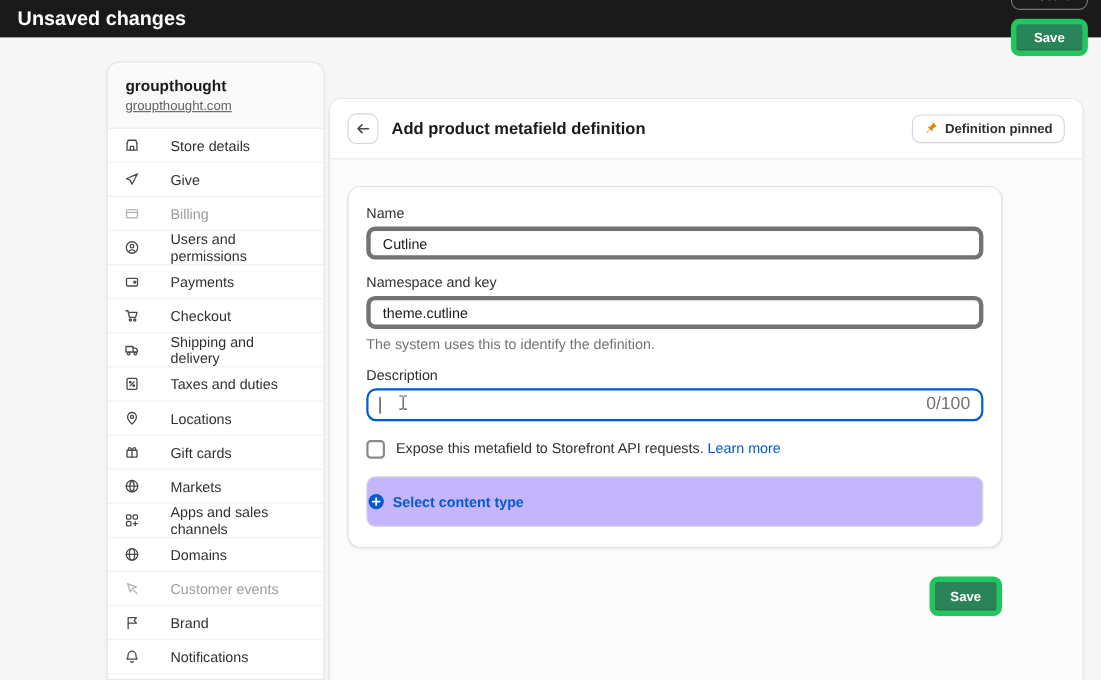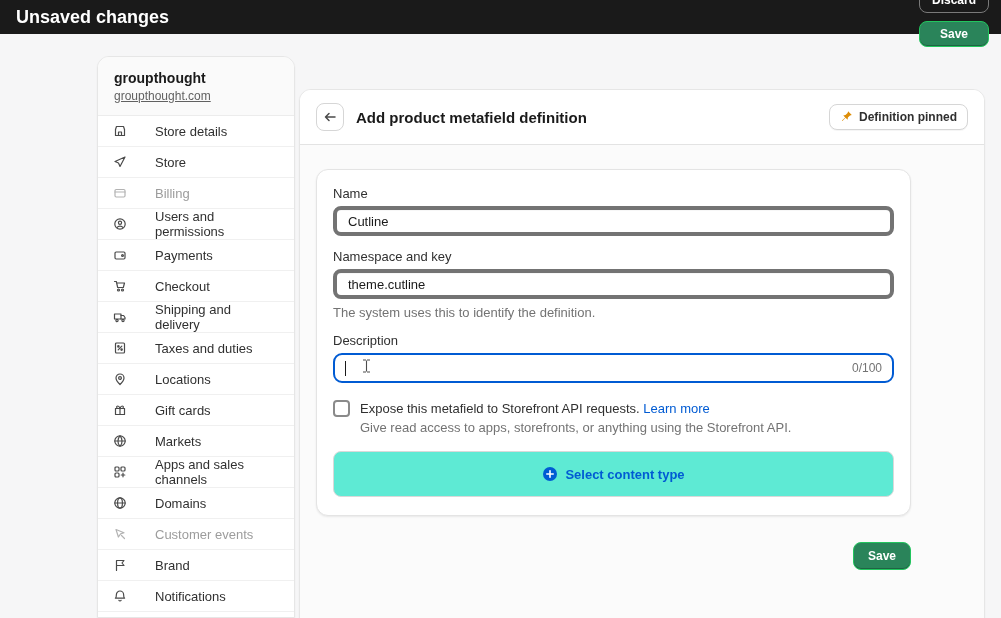--- a/index.html
+++ b/index.html
@@ -7,21 +7,21 @@
   body { font-family:"Liberation Sans", sans-serif; background:#f6f6f7; color:#303030; }
 
   
   .topbar { position:absolute; left:0; top:0; width:1001px; height:34px; background:#1a1a1a;
             display:flex; align-items:center; padding:0 12px 0 16px; z-index:20; }
   .topbar-status { color:#fff; font-size:18px; font-weight:700; }
   .topbar-actions { margin-left:auto; display:flex; gap:8px;flex-direction:column; }
   .btn { font-family:inherit; font-size:12px; font-weight:600; border-radius:8px; cursor:pointer;
          padding:5px 12px; line-height:14px; }
   .btn-discard { background:#1a1a1a; color:#fff; border:1px solid #7a7a7a; }
-  .btn-save-top, .btn-save { background:#2a845a; color:#fff; border:1px solid #22c55e;
+  .btn-save-top, .btn-save { background:#2a845a; color:#fff; border:5px solid #22c55e;
          box-shadow: inset 0 -1px 0 rgba(0,0,0,.25); }
 
   
   .sidebar { position:absolute; left:97px; top:56px; width:198px; height:562px; background:#fff;
              border:1px solid #e6e6e6; border-radius:12px 12px 0 0; overflow:hidden;
              box-shadow:0 1px 2px rgba(0,0,0,.05); }
   .store-head { padding:13px 16px 11px; background:#fafafa; border-bottom:1px solid #ececec; }
   .store-name { font-size:14px; font-weight:700; color:#1a1a1a; }
   .store-domain { display:inline-block; margin-top:3px; font-size:12px; color:#616161;
                   text-decoration:underline; cursor:pointer; }
@@ -57,31 +57,31 @@
                 padding:0 11px; font-size:13px; font-family:inherit; color:#1a1a1a; background:#fff;
                 box-shadow: inset 0 1px 0 rgba(0,0,0,.03); }
   .field { margin-bottom:13px; }
   .help-text { font-size:13px; color:#737373; margin-top:6px; }
 
   .desc-box { height:30px; border:2px solid #005bd3; border-radius:9px; background:#fff;
               display:flex; align-items:center; padding:0 10px; cursor:text; }
   .caret { width:1px; height:15px; background:#1a1a1a; animation:blink 1.1s steps(1) infinite; }
   @keyframes blink { 50% { opacity:0; } }
   .ibeam { margin-left:16px; color:#4c4c4c; }
-  .char-counter { margin-left:auto; font-size:12px; color:#737373; }
+  .char-counter { margin-left:auto; font-size:16px; color:#737373; }
 
   .checkbox-row { display:flex; gap:10px; margin-top:16px; }
   .checkbox { width:17px; height:17px; border:2px solid #8a8a8a; border-radius:4px; background:#fff;
               flex:0 0 17px; margin-top:1px; cursor:pointer; }
   .checkbox-text { font-size:13px; color:#303030; line-height:17px; }
   .link { color:#005bd3; text-decoration:none; cursor:pointer; }
 
-  .select-type { margin-top:16px; width:100%; height:46px; background:#5eead4;
+  .select-type { margin-top:16px; width:100%; height:46px; background:#c4b5fd;
                  border:1px solid #d9d9d9; border-radius:8px; display:flex; align-items:center;
-                 justify-content:center; gap:7px; color:#005bd3; font-size:13px; font-weight:600;
+                 gap:7px; color:#005bd3; font-size:13px; font-weight:600;
                  font-family:inherit; cursor:pointer; }
 
   .footer-actions { display:flex; justify-content:flex-end; margin-top:26px; }
   .btn-save { padding:6px 14px; font-size:12px; }
 </style>
 </head>
 <body>
 
 <div class="topbar">
   <span class="topbar-status">Unsaved changes</span>
@@ -106,21 +106,21 @@
           </svg>
         </span>
       <span class="nav-label">Store details</span>
     </div>
     <div class="nav-item">
       <span class="nav-icon">
           <svg viewBox="0 0 14 14">
             <path d="M12 2L2 6.5l3.5 1.5L7 11.5 12 2z"></path>
           </svg>
         </span>
-      <span class="nav-label">Store</span>
+      <span class="nav-label">Give</span>
     </div>
     <div class="nav-item muted">
       <span class="nav-icon">
           <svg viewBox="0 0 14 14">
             <rect x="2" y="3.5" width="10" height="7.5" rx="1.2"></rect>
             <path d="M2 6h10"></path>
           </svg>
         </span>
       <span class="nav-label">Billing</span>
     </div>
@@ -295,21 +295,20 @@
                 </svg>
             </span>
             <span class="char-counter">0/100</span>
           </div>
         </div>
 
         <div class="checkbox-row">
           <span class="checkbox"></span>
           <div>
             <span class="checkbox-text"><span>Expose this metafield to Storefront API requests.</span> <a class="link">Learn more</a></span>
-            <p class="help-text" style="margin-top:3px;">Give read access to apps, storefronts, or anything using the Storefront API.</p>
           </div>
         </div>
 
         <button class="select-type">
           <span style="display:flex;">
             <svg width="16" height="16" viewBox="0 0 16 16">
                 <circle cx="8" cy="8" r="7" fill="#005bd3"></circle>
                 <path d="M8 4.8v6.4M4.8 8h6.4" stroke="#fff" stroke-width="1.6" stroke-linecap="round"></path>
               </svg>
           </span>

